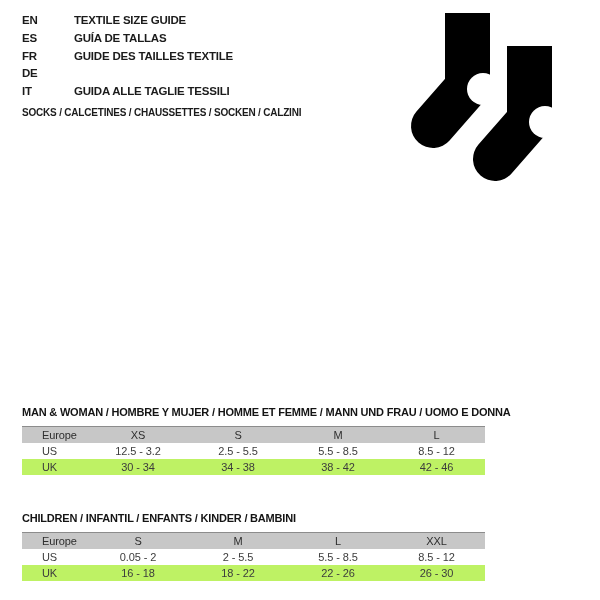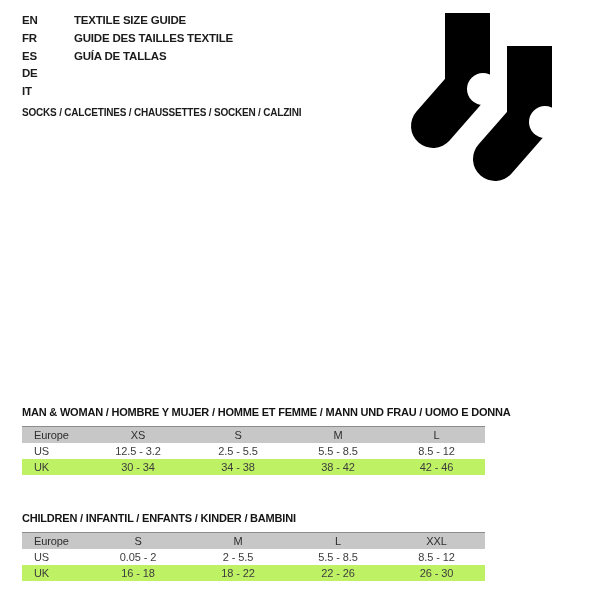--- a/index.html
+++ b/index.html
@@ -40,48 +40,49 @@
     border-top: 1px solid #8c8c8c;
   }
   .t1 { top: 426px; }
   .t2 { top: 532px; }
 
   table.size-table th, table.size-table td {
     height: 16px; line-height: 16px; padding: 0;
     font-size: 11px; font-weight: normal; letter-spacing: -0.1px;
     text-align: center; color: #3c3c3c; white-space: nowrap;
   }
-  table.size-table .col-first { text-align: left; padding-left: 12px; }
+  table.size-table .col-first { text-align: left; padding-left: 20px; }
   table.size-table thead tr { background: #c7c7c7; }
   table.size-table thead th { color: #2e2e2e; }
   table.size-table tbody tr.row-alt { background: #bef264; }
 </style>
 </head>
 <body>
 
 <div id="canvas">
 
   <div class="lang-list">
     <div class="lang-row">
       <span class="lang-code">EN</span>
       <span class="lang-label">TEXTILE SIZE GUIDE</span>
     </div>
     <div class="lang-row">
+      <span class="lang-code">ES</span>
+      <span class="lang-label">GUÍA DE TALLAS</span>
+    </div>
+    <div class="lang-row">
       <span class="lang-code">FR</span>
       <span class="lang-label">GUIDE DES TAILLES TEXTILE</span>
-    </div>
-    <div class="lang-row">
-      <span class="lang-code">ES</span>
-      <span class="lang-label">GUÍA DE TALLAS</span>
     </div>
     <div class="lang-row">
       <span class="lang-code">DE</span>
     </div>
     <div class="lang-row">
       <span class="lang-code">IT</span>
+      <span class="lang-label">GUIDA ALLE TAGLIE TESSILI</span>
     </div>
   </div>
 
   <div class="category-line">SOCKS / CALCETINES / CHAUSSETTES / SOCKEN / CALZINI</div>
 
   <svg class="socks-icon" viewBox="0 0 180 195" xmlns="http://www.w3.org/2000/svg" aria-hidden="true">
     <g id="sock">
       <rect x="45" y="13" width="45" height="77" fill="#000"></rect>
       <path d="M68,86 L33,126" stroke="#000" stroke-width="44" stroke-linecap="round" fill="none"></path>
       <circle cx="83" cy="89" r="16" fill="#fff"></circle>

